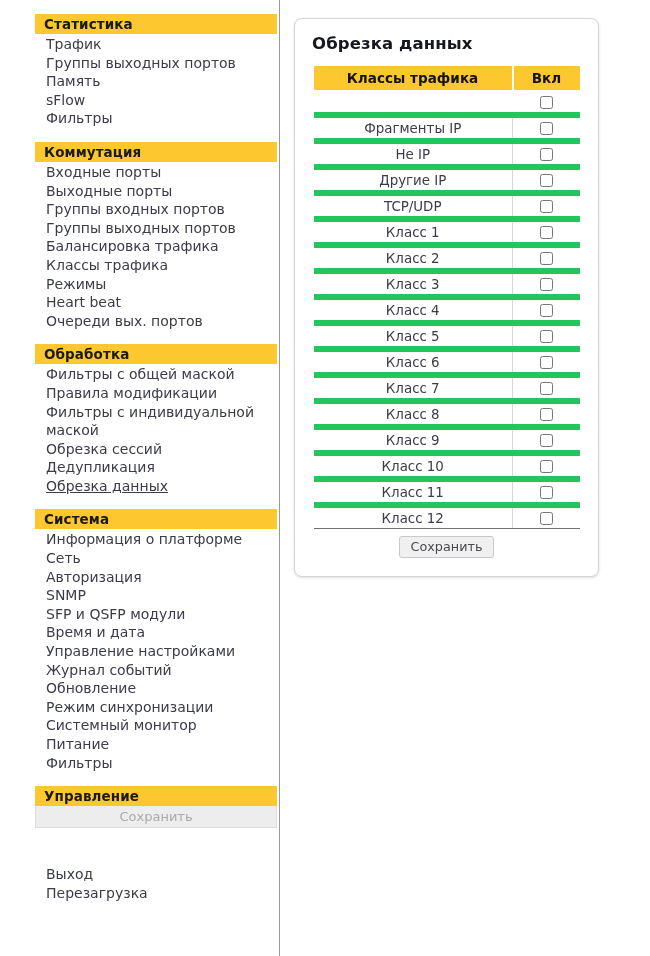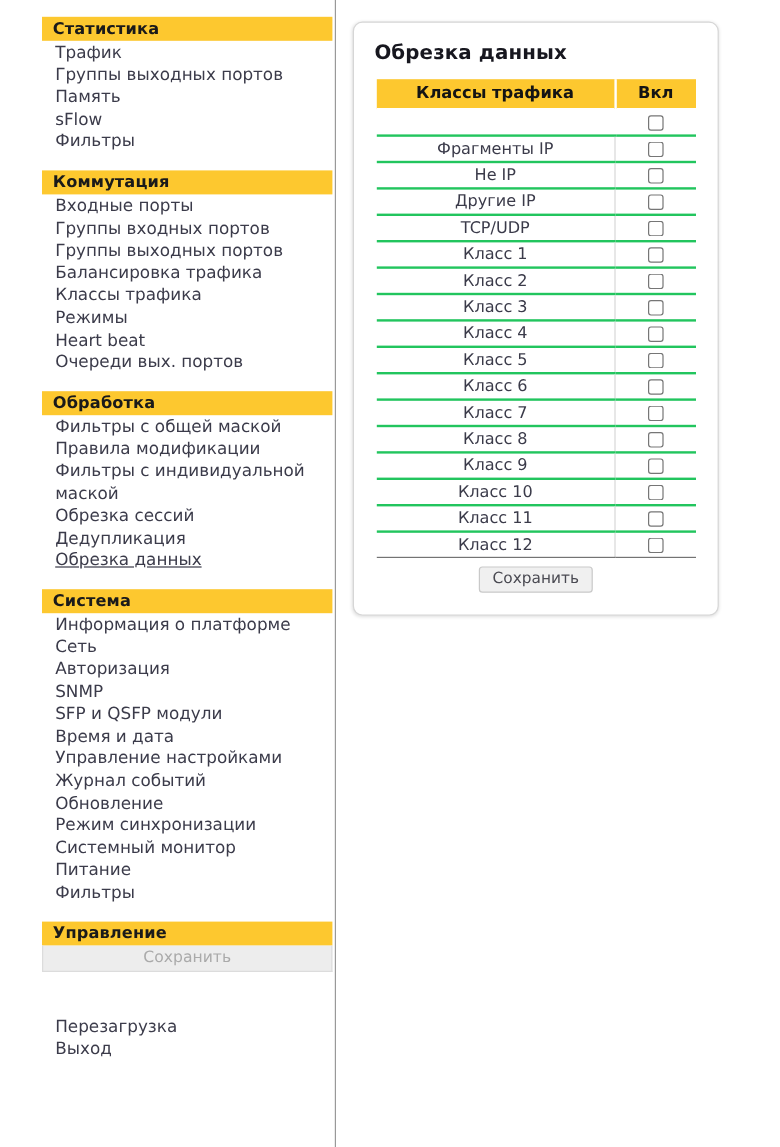--- a/index.html
+++ b/index.html
@@ -147,21 +147,21 @@
     border-top: 2px solid #ffffff;
     text-align: center;
   }
   tr.select-all-row td.cell-name { border-right: 2px solid #ffffff; }
 
   table.data-table td {
     font-size: 13.4px;
     color: #3b3b4a;
     text-align: center;
     padding: 2px 0 2px 0;
-    border-bottom: 2px solid #22c55e;
+    border-bottom: 6px solid #22c55e;
     background: #ffffff;
   }
   table.data-table tr.data-row td.cell-name {
     border-right: 1px solid #d8d8d8;
   }
   table.data-table tr.data-row:last-of-type td {
     border-bottom: 1px solid #737373;
   }
 
   input[type="checkbox"].cb {
@@ -214,20 +214,23 @@
             </li>
           </ul>
         </div>
         <div class="nav-group">
           <div class="nav-header">Коммутация</div>
           <ul class="nav-items">
             <li>
               <a class="nav-item" href="#">Входные порты</a>
             </li>
             <li>
+              <a class="nav-item" href="#">Выходные порты</a>
+            </li>
+            <li>
               <a class="nav-item" href="#">Группы входных портов</a>
             </li>
             <li>
               <a class="nav-item" href="#">Группы выходных портов</a>
             </li>
             <li>
               <a class="nav-item" href="#">Балансировка трафика</a>
             </li>
             <li>
               <a class="nav-item" href="#">Классы трафика</a>
@@ -313,24 +316,24 @@
       </div>
 
     <div class="nav-group">
       <div class="nav-header">Управление</div>
       <div class="sidebar-save-wrap">
         <button class="sidebar-save" id="sidebar-save-button" disabled="">Сохранить</button>
       </div>
       <div class="nav-spacer"></div>
       <ul class="nav-items" id="sidebar-management-links">
           <li>
-            <a class="nav-item" href="#">Перезагрузка</a>
+            <a class="nav-item" href="#">Выход</a>
           </li>
           <li>
-            <a class="nav-item" href="#">Выход</a>
+            <a class="nav-item" href="#">Перезагрузка</a>
           </li>
         </ul>
     </div>
   </nav>
 
   <main id="main">
     <section class="panel">
       <div class="panel-title">Обрезка данных</div>
 
       <table class="data-table">

